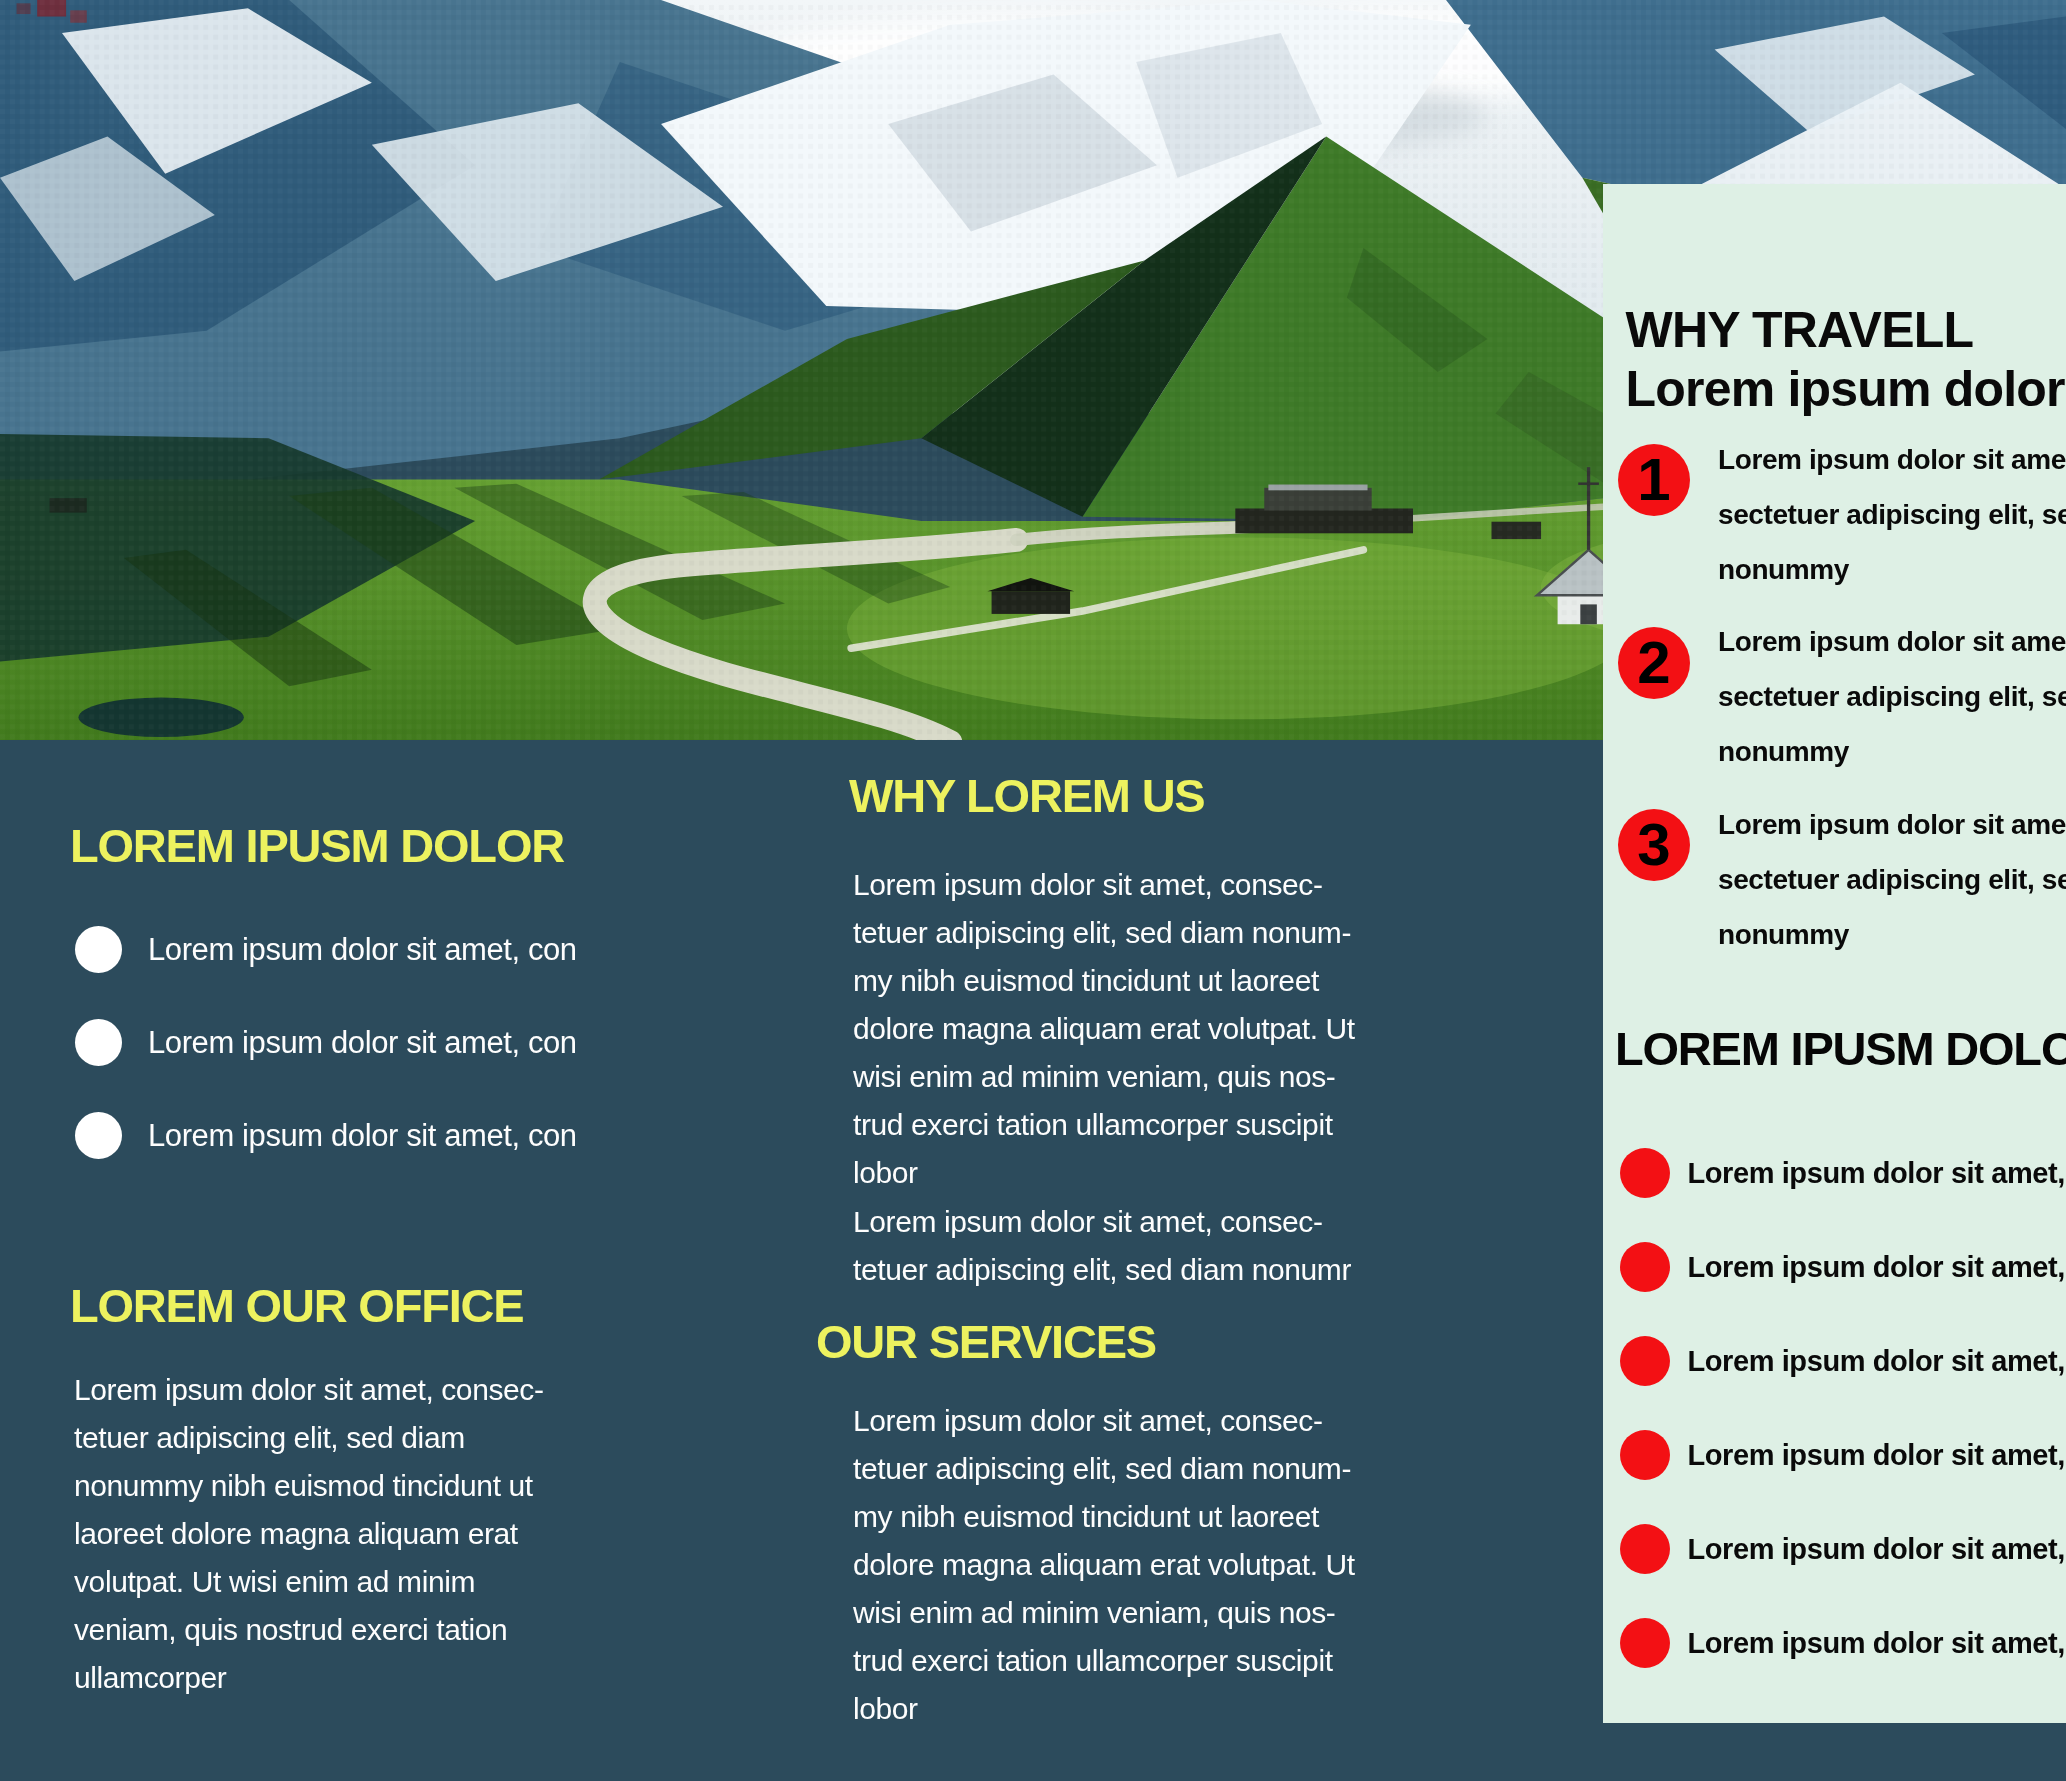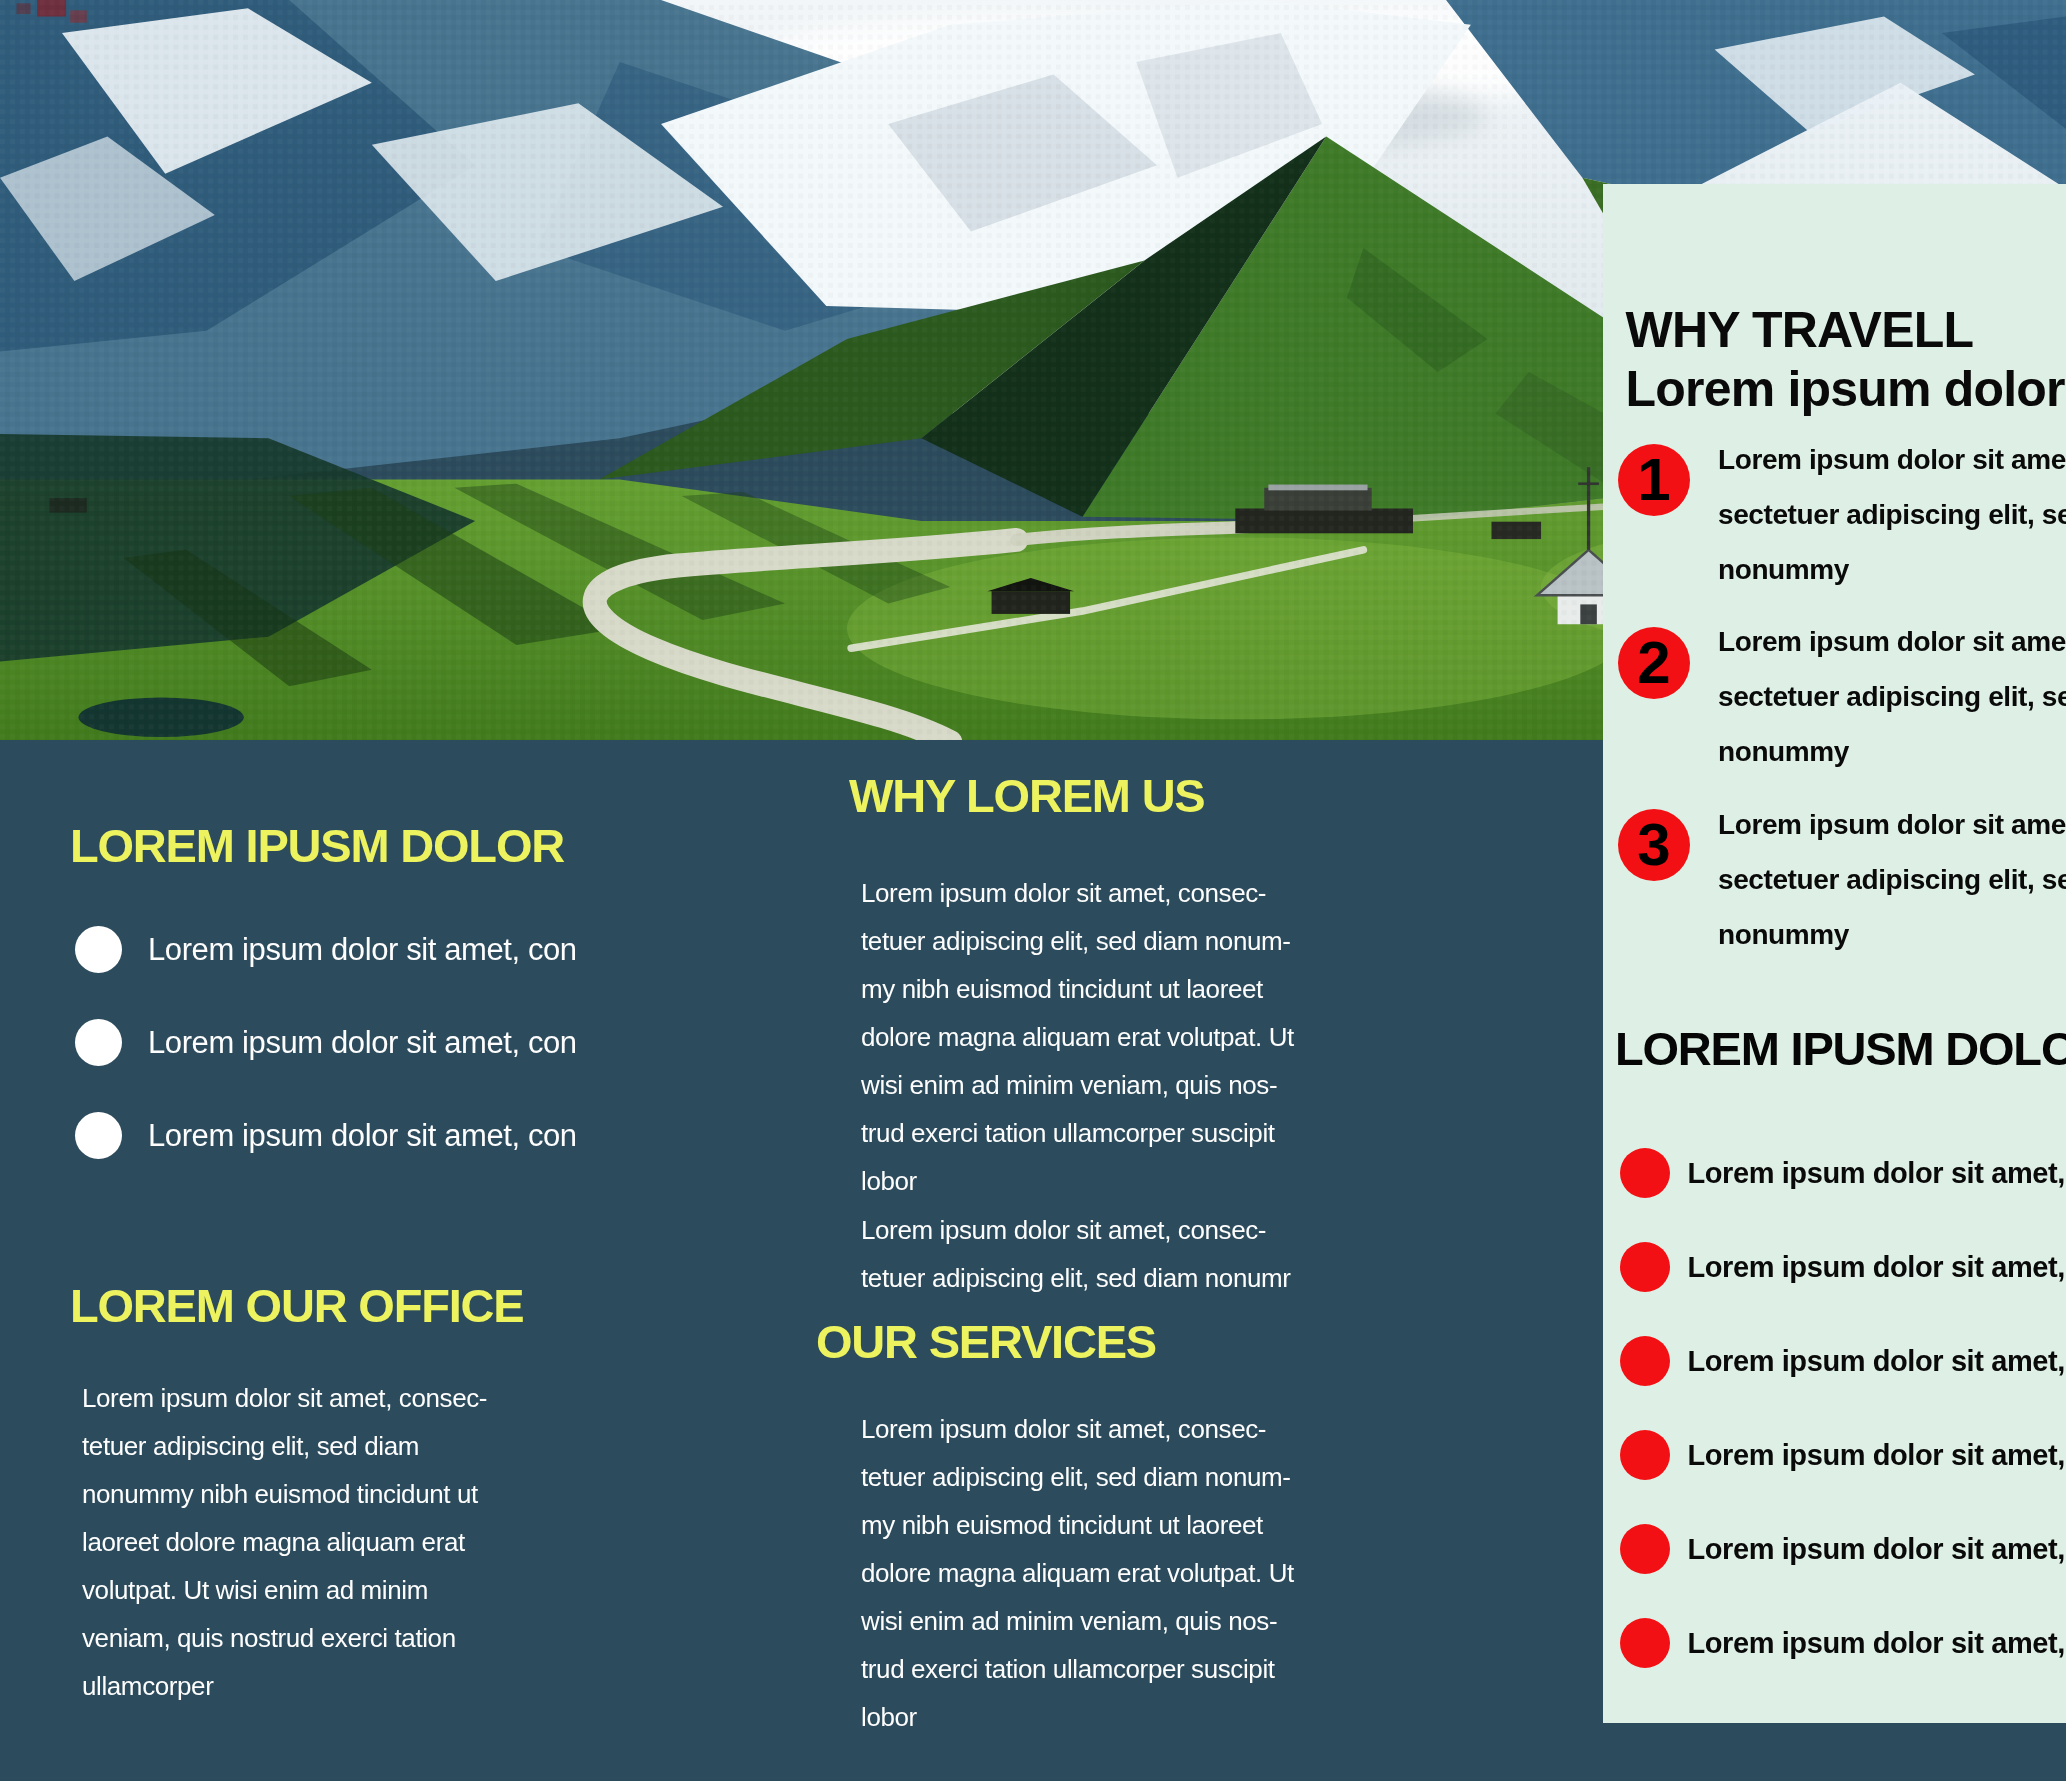--- a/index.html
+++ b/index.html
@@ -18,22 +18,22 @@
   .h-section{
     position:absolute;margin:0;
     font-size:47px;font-weight:bold;letter-spacing:-1.2px;
     line-height:1.05;white-space:pre;
   }
   .h-yellow{color:#EDF25F;}
   .h-black{color:#060606;}
 
   
   .body-text{
-    position:absolute;margin:12px;
-    font-size:26px;line-height:48px;letter-spacing:-0.4px;
+    position:absolute;margin:4px;
+    font-size:30px;line-height:48px;letter-spacing:-0.4px;
     white-space:pre;
   }
   .t-white{color:#FDFDFD;}
 
   
   .white-list{position:absolute;list-style:none;margin:0;padding:0;}
   .white-list li{display:flex;align-items:center;height:47px;margin-bottom:46px;}
   .w-dot{
     width:47px;height:47px;border-radius:50%;
     background:#FFFFFF;flex-shrink:0;

